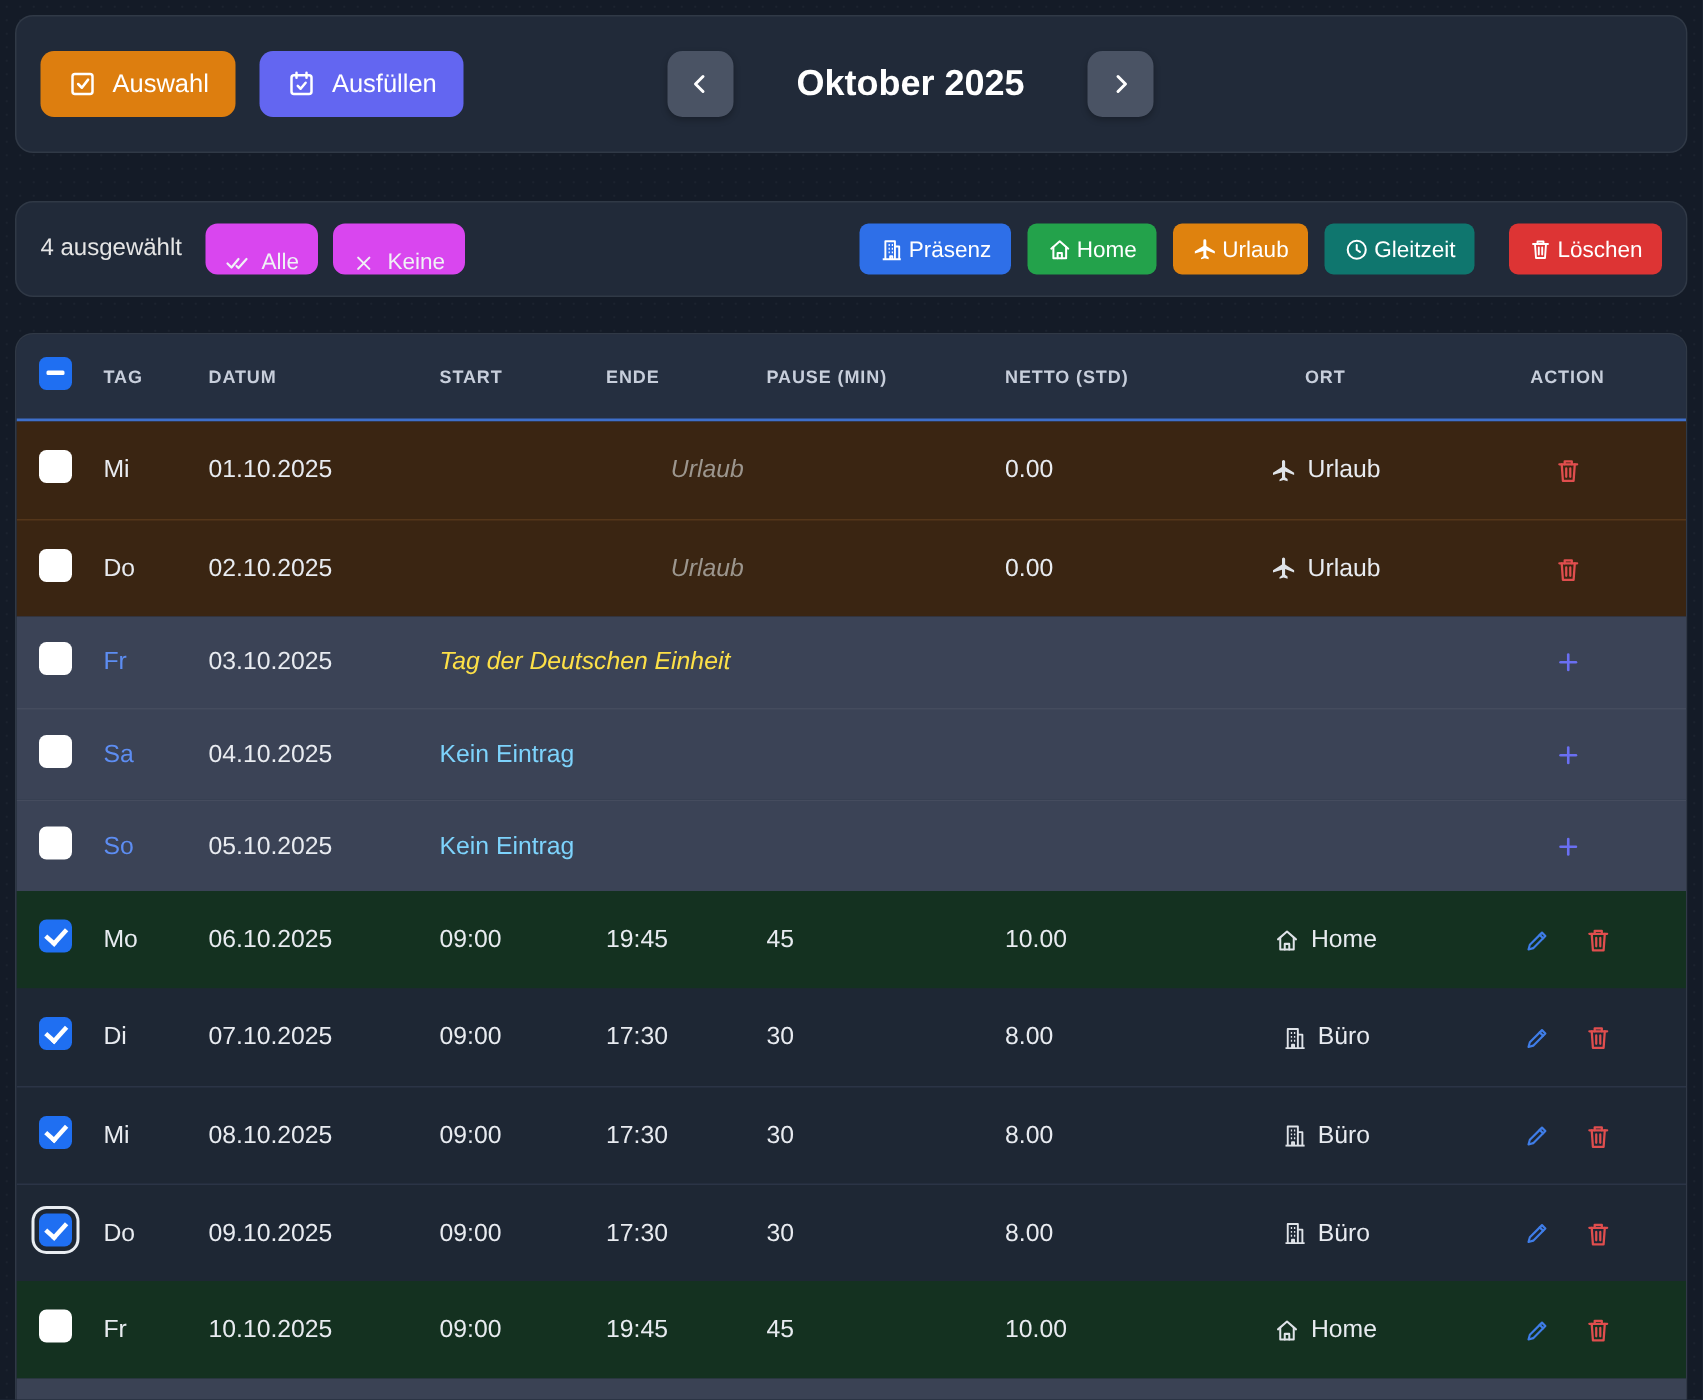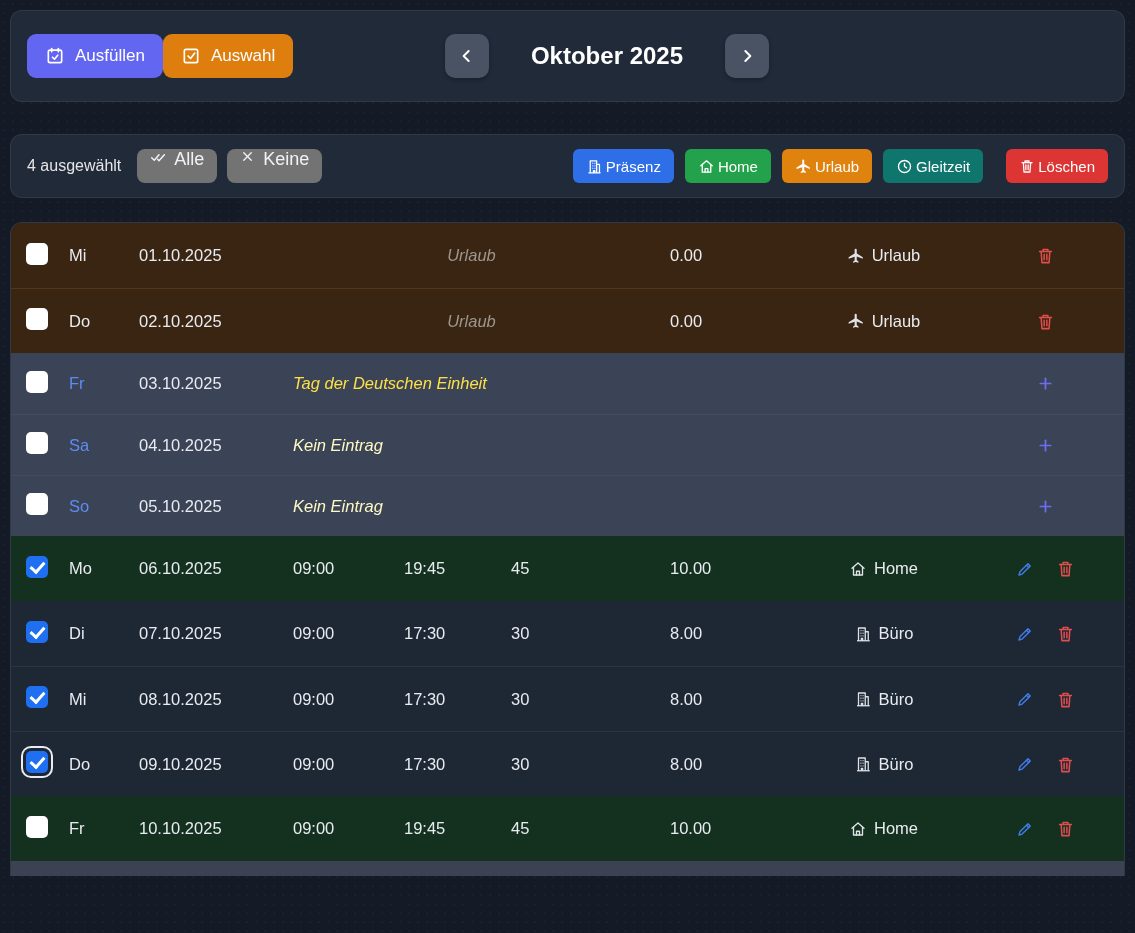--- a/index.html
+++ b/index.html
@@ -50,22 +50,22 @@
   }
   .month-title { font-size: 24px; font-weight: 700; color: #ffffff; }
   
   .select-card {
     height: 64px; display: flex; align-items: center;
     padding: 0 16px; margin-bottom: 24px;
   }
   .sel-count { font-size: 16px; font-weight: 500; color: #e5e5e5; margin-right: 16px; }
   .chip {
     height: 34px; padding: 0 13px; border-radius: 8px; border: none;
-    background: #737373; color: #f0f2f6; font-size: 18px; font-weight: 500;
-    display: inline-flex; align-items: flex-start; gap: 8px; cursor: pointer;
+    background: #d946ef; color: #f0f2f6; font-size: 15px; font-weight: 500;
+    display: inline-flex; align-items: flex-end; gap: 8px; cursor: pointer;
     margin-right: 10px;
   }
   .sel-actions { margin-left: auto; display: flex; gap: 11px; }
   .act-btn {
     height: 34px; padding: 0 13px; border-radius: 6px; border: none;
     color: #fff; font-size: 15px; font-weight: 500; cursor: pointer;
     display: inline-flex; align-items: center; gap: 3px;
   }
   .act-praesenz { background: #2e6fe8; }
   .act-home { background: #23a24b; }
@@ -110,21 +110,21 @@
   .row-partial { height: 15px; background: #3a4254; }
   .day-blue { color: #5d8df2; }
   .entry-vacation {
     grid-column: 4 / 7; text-align: center; font-style: italic;
     color: #9c968e; padding-left: 0;
   }
   .entry-holiday {
     grid-column: 4 / 8; font-style: italic; color: #fde047;
   }
   .entry-none {
-    grid-column: 4 / 8; font-style: italic; color: #fef9c3;
+    grid-column: 4 / 8; color: #7dd3fc;
   }
   
   .checkbox {
     width: 22px; height: 22px; border-radius: 5px; display: inline-block;
     position: relative; cursor: pointer;
   }
   .cb-unchecked { background: #ffffff; }
   .cb-checked { background: #1f6ff2; }
   .cb-checked::after {
     content: ""; position: absolute; left: 7px; top: 3px;
@@ -139,39 +139,39 @@
   }
   .cb-focused { box-shadow: 0 0 0 3px #1e2734, 0 0 0 5px #e9edf2; }
   .pen-icon { color: #3f7de8; }
   .trash-icon { color: #e04e4e; }
   .plus-icon { color: #6a6ff2; }
 </style>
 </head>
 <body>
 
 <div class="card top-card">
+  <button class="btn btn-auswahl">
+    <span style="display:flex">
+      <svg width="20" height="20" viewBox="0 0 24 24" fill="none" stroke="currentColor" stroke-width="2" stroke-linecap="round" stroke-linejoin="round">
+          <rect x="4" y="4" width="16" height="16" rx="2"></rect>
+          <path d="M8.5 12l3 3 5-6.5"></path>
+        </svg>
+    </span>
+    <span>Auswahl</span>
+  </button>
   <button class="btn btn-ausfuellen">
     <span style="display:flex">
       <svg width="20" height="20" viewBox="0 0 24 24" fill="none" stroke="currentColor" stroke-width="2" stroke-linecap="round" stroke-linejoin="round">
           <rect x="4" y="5" width="16" height="15" rx="2"></rect>
           <line x1="8" y1="3" x2="8" y2="7"></line>
           <line x1="16" y1="3" x2="16" y2="7"></line>
           <path d="M9 13.5l2.3 2.3 4-4.8"></path>
         </svg>
     </span>
     <span>Ausfüllen</span>
-  </button>
-  <button class="btn btn-auswahl">
-    <span style="display:flex">
-      <svg width="20" height="20" viewBox="0 0 24 24" fill="none" stroke="currentColor" stroke-width="2" stroke-linecap="round" stroke-linejoin="round">
-          <rect x="4" y="4" width="16" height="16" rx="2"></rect>
-          <path d="M8.5 12l3 3 5-6.5"></path>
-        </svg>
-    </span>
-    <span>Auswahl</span>
   </button>
   <div class="month-cluster">
     <button class="nav-btn">
       <span style="display:flex">
         <svg width="20" height="20" viewBox="0 0 24 24" fill="none" stroke="currentColor" stroke-width="2.4" stroke-linecap="round" stroke-linejoin="round">
             <polyline points="14 6 8 12 14 18"></polyline>
           </svg>
       </span>
     </button>
     <div class="month-title">Oktober 2025</div>
@@ -254,20 +254,31 @@
             <path d="M10.3 10.5v7M13.7 10.5v7"></path>
           </svg>
       </span>
       <span>Löschen</span>
     </button>
   </div>
 </div>
 
 <div class="table-card">
 
+  <div class="trow thead">
+    <div class="cell c-check"><span class="checkbox cb-indeterminate"></span></div>
+    <div class="th">TAG</div>
+    <div class="th">DATUM</div>
+    <div class="th">START</div>
+    <div class="th">ENDE</div>
+    <div class="th">PAUSE (MIN)</div>
+    <div class="th">NETTO (STD)</div>
+    <div class="th" style="text-align:center;padding-left:0">ORT</div>
+    <div class="th" style="text-align:center;padding-left:0">ACTION</div>
+  </div>
 
   <div class="trow row-vacation">
     <div class="cell c-check"><span class="checkbox cb-unchecked"></span></div>
     <div class="cell">Mi</div>
     <div class="cell">01.10.2025</div>
     <div class="cell entry-vacation">Urlaub</div>
     <div class="cell">0.00</div>
     <div class="cell c-ort">
       <span style="display:flex">
           <svg width="18" height="18" viewBox="0 0 24 24" fill="currentColor">

